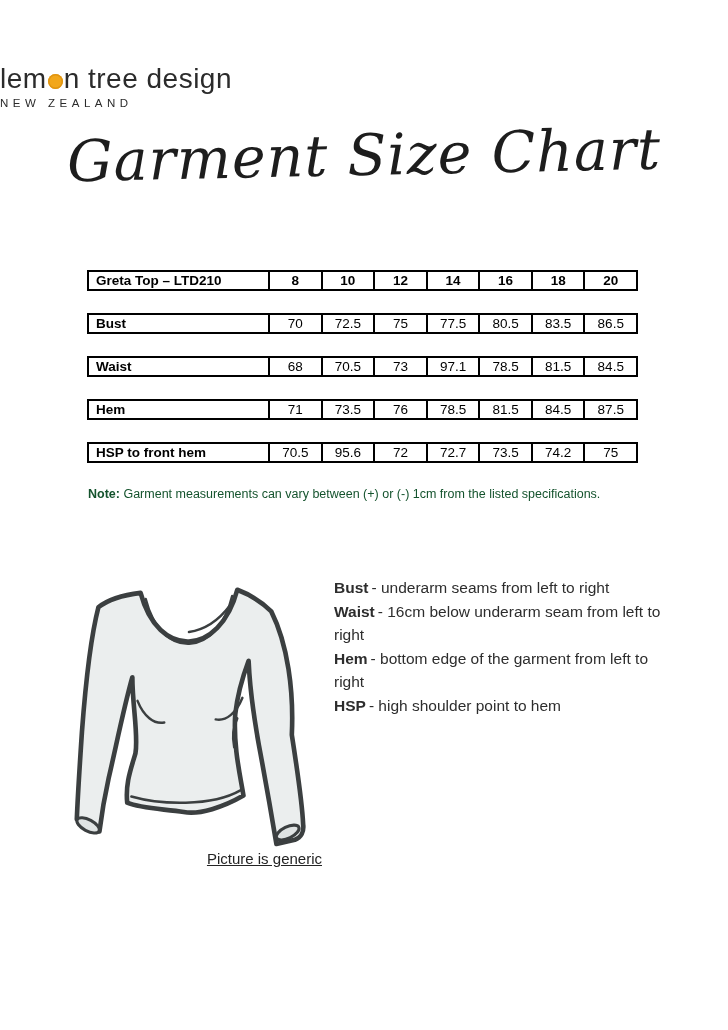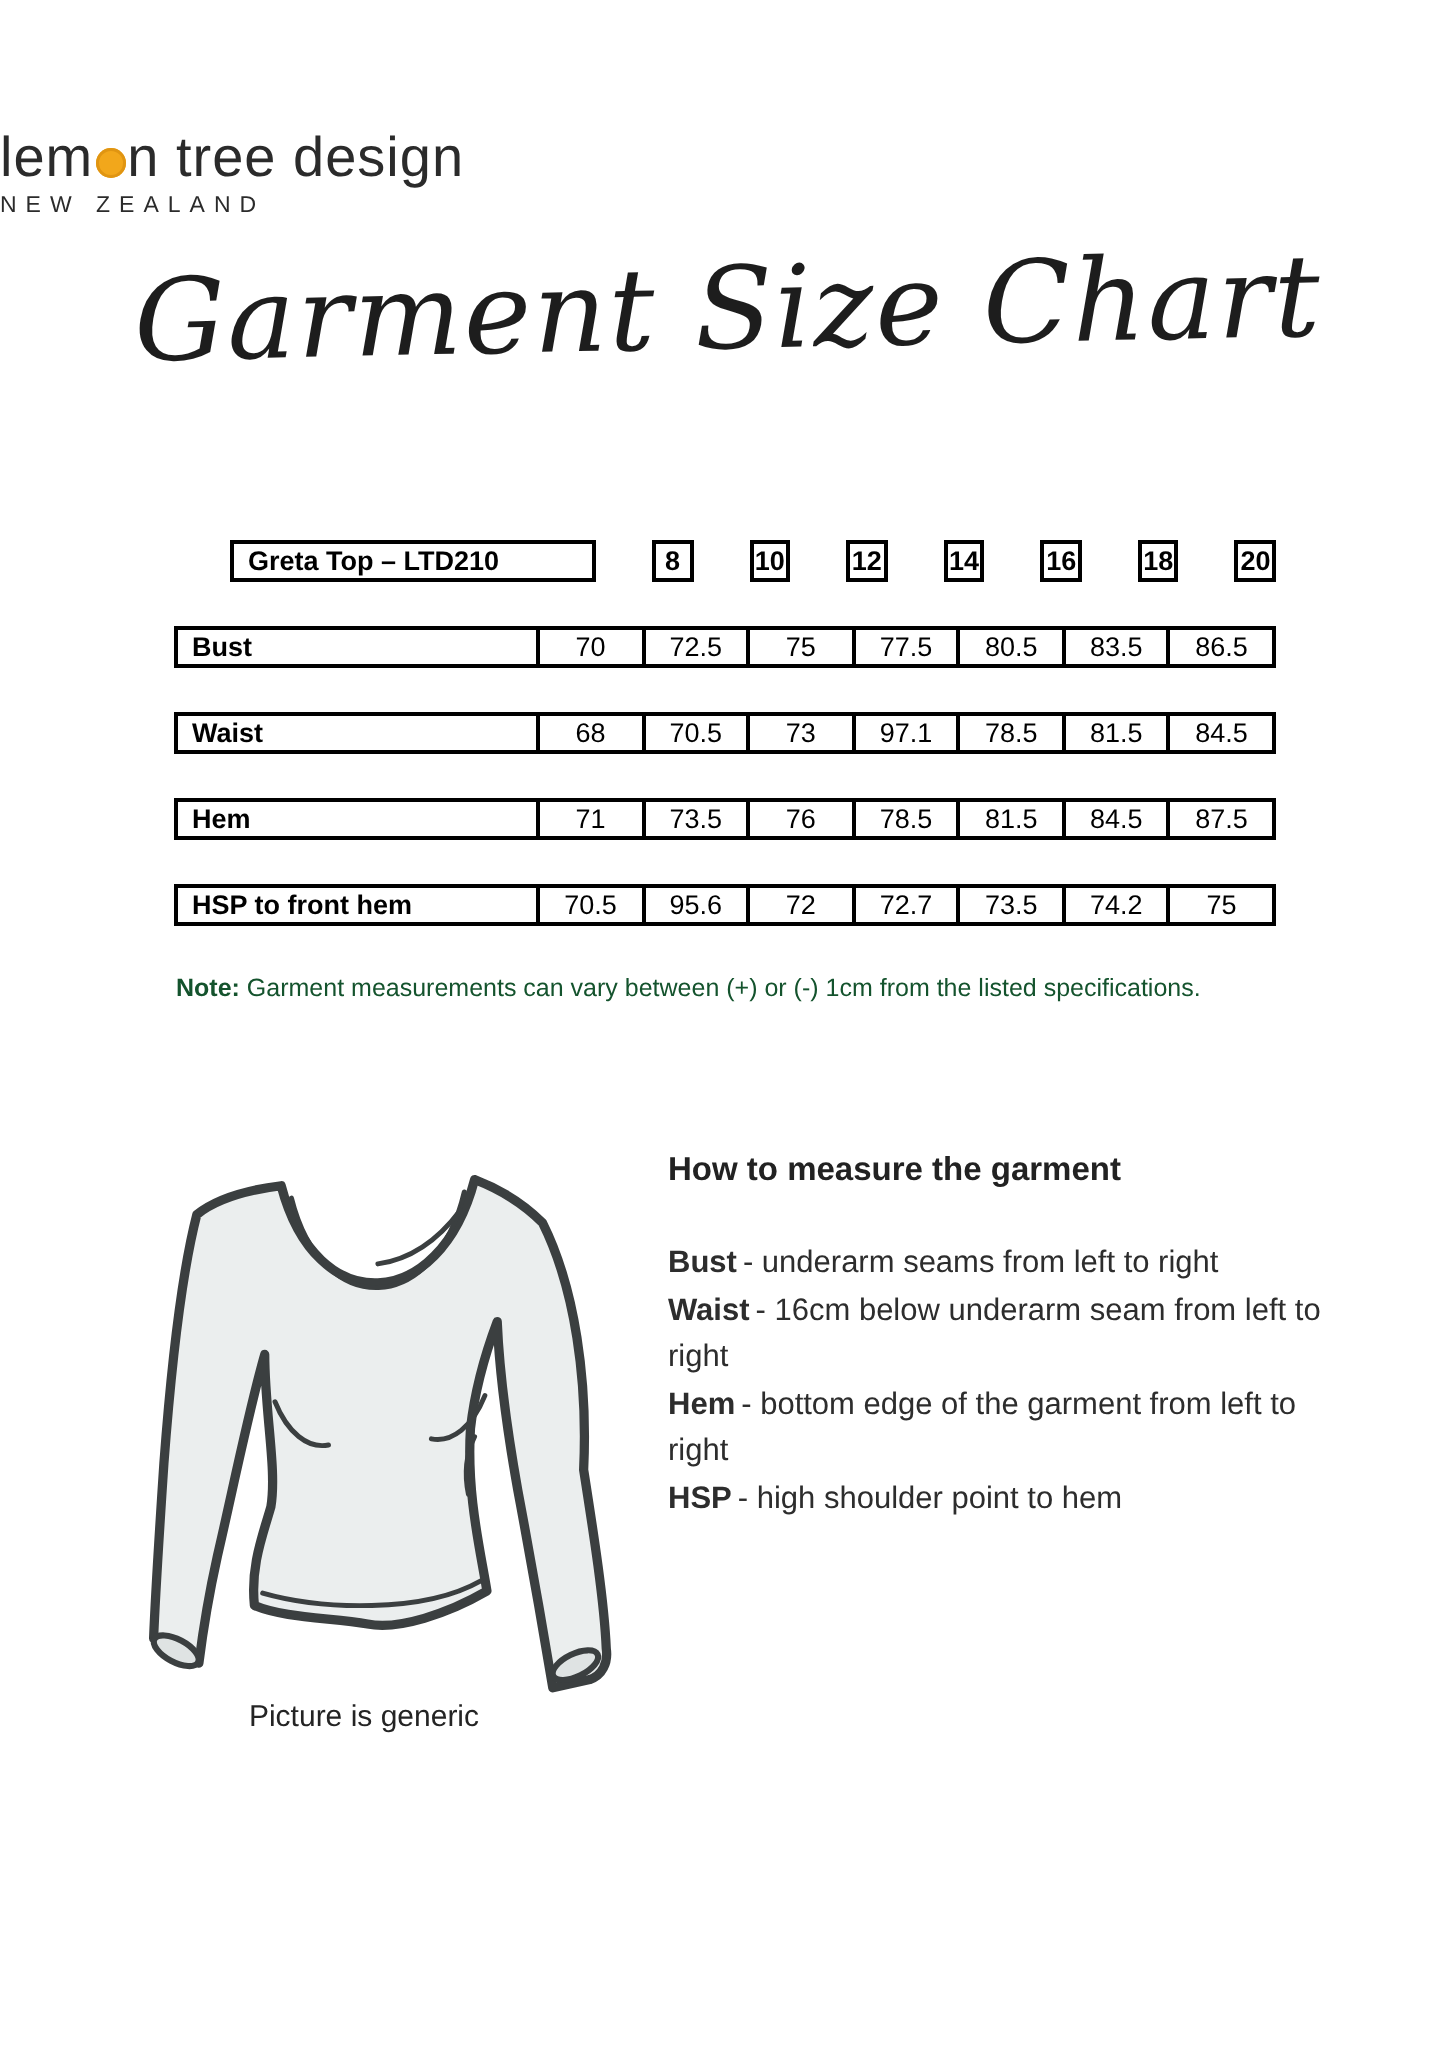--- a/index.html
+++ b/index.html
@@ -54,31 +54,31 @@
     white-space: nowrap;
   }
   .cell:first-child { margin-left: 0; }
   .label-cell {
     flex: 0 0 183px;
     justify-content: flex-start;
     padding-left: 7px;
     font-weight: bold;
   }
   .product-cell { font-weight: normal; }
-  .header-row .cell { font-weight: bold; margin-left: 28px; }
+  .header-row .cell { font-weight: bold; }
 
   
   .note { position: absolute; left: 88px; top: 487px; font-size: 12.5px; color: #14532d; }
   .note .note-label { font-weight: bold; }
 
   
   .illustration { position: absolute; left: 62px; top: 562px; width: 258px; height: 286px; }
   .caption {
     position: absolute; left: 42px; top: 850px; width: 280px;
-    text-align: center; font-size: 15px; color: #242424;
+    text-align: right; font-size: 15px; color: #242424; text-decoration: underline;
   }
 
   
   .guide { position: absolute; left: 334px; top: 576px; width: 334px; }
   .guide-heading { font-size: 16.5px; font-weight: bold; color: #222; margin-bottom: 25px; }
   .guide-item { font-size: 15.5px; line-height: 23.5px; color: #2d2d2d; }
   .guide-item .term { font-weight: bold; margin-right: 3px; }
   .guide-paragraph { margin-top: 17px; font-size: 15.5px; line-height: 23.5px; color: #2d2d2d; }
 </style>
 </head>
@@ -192,21 +192,20 @@
           <path d="M 170 132 C 164 147, 154 155, 144 153"></path>
           <path d="M 62 228 C 90 236, 140 238, 168 222"></path>
           <path d="M 165 152 C 161 160, 160 170, 162 180"></path>
         </g>
       </g>
     </svg>
   </div>
   <div class="caption">Picture is generic</div>
 
   <div class="guide">
-    <div class="guide-heading">How to measure the garment</div>
     <div class="guide-item">
       <span class="term">Bust</span><span>- underarm seams from left to right</span>
     </div>
     <div class="guide-item">
       <span class="term">Waist</span><span>- 16cm below underarm seam from left to right</span>
     </div>
     <div class="guide-item">
       <span class="term">Hem</span><span>- bottom edge of the garment from left to right</span>
     </div>
     <div class="guide-item">

